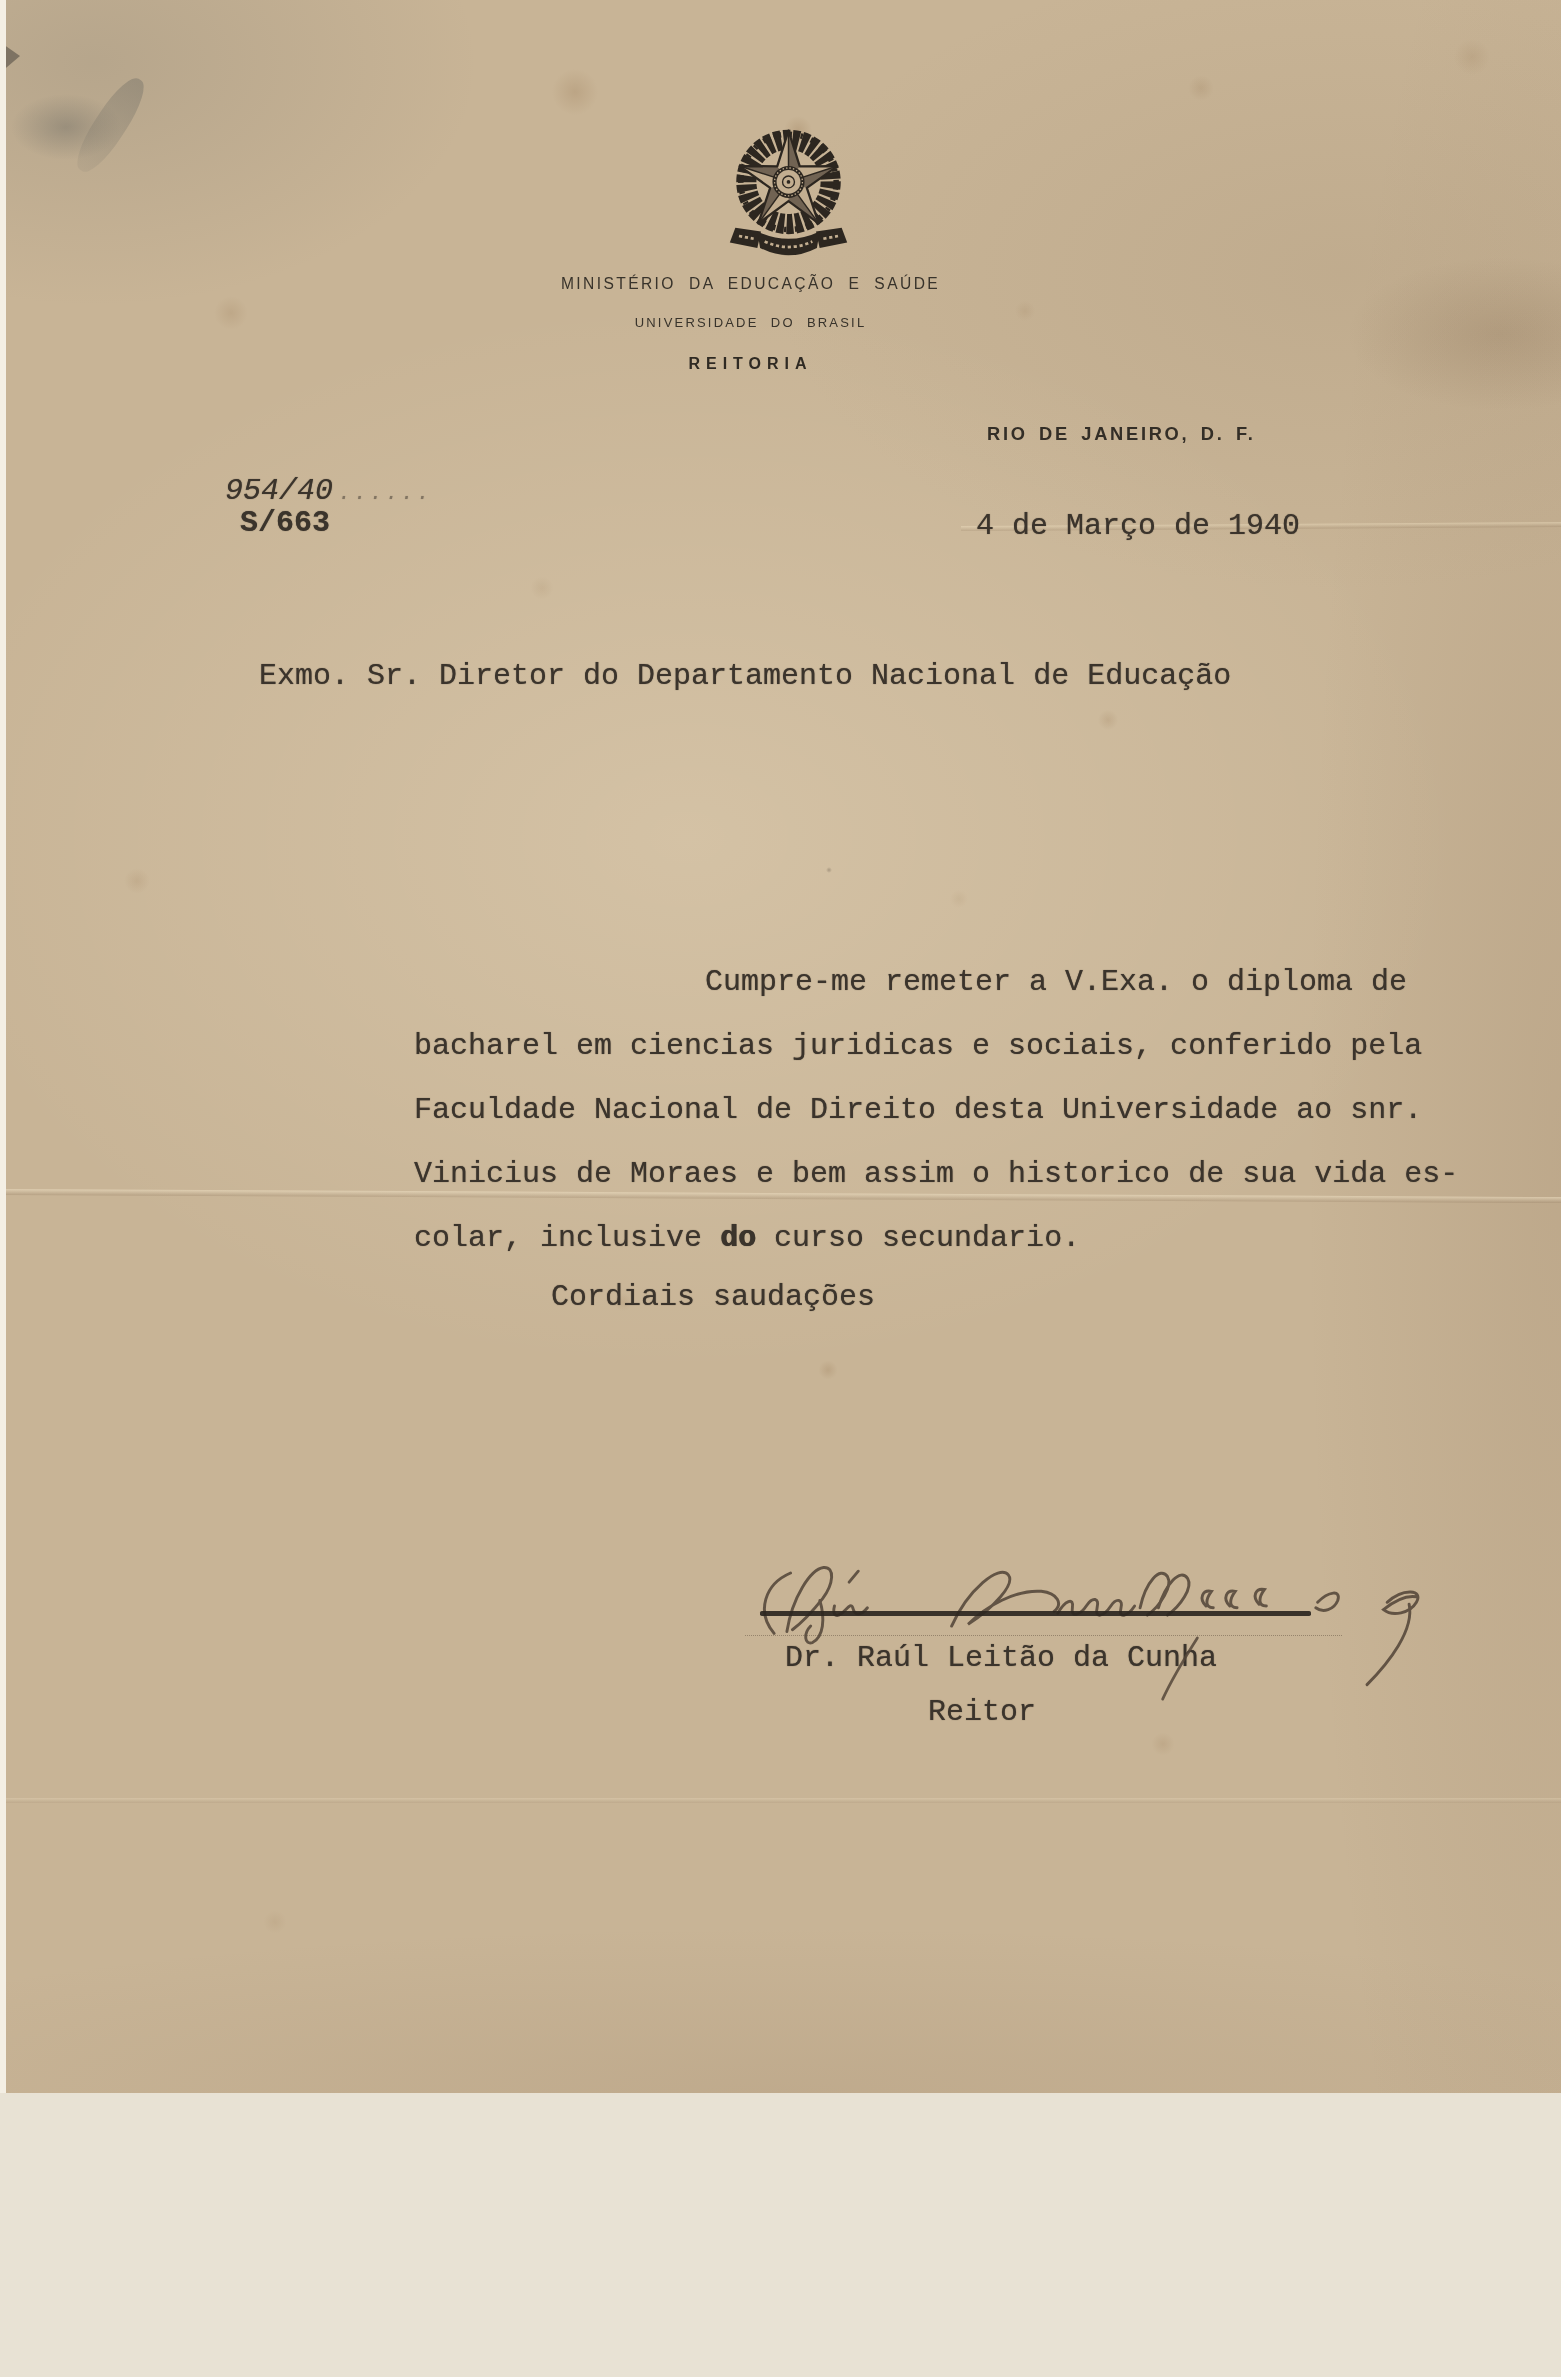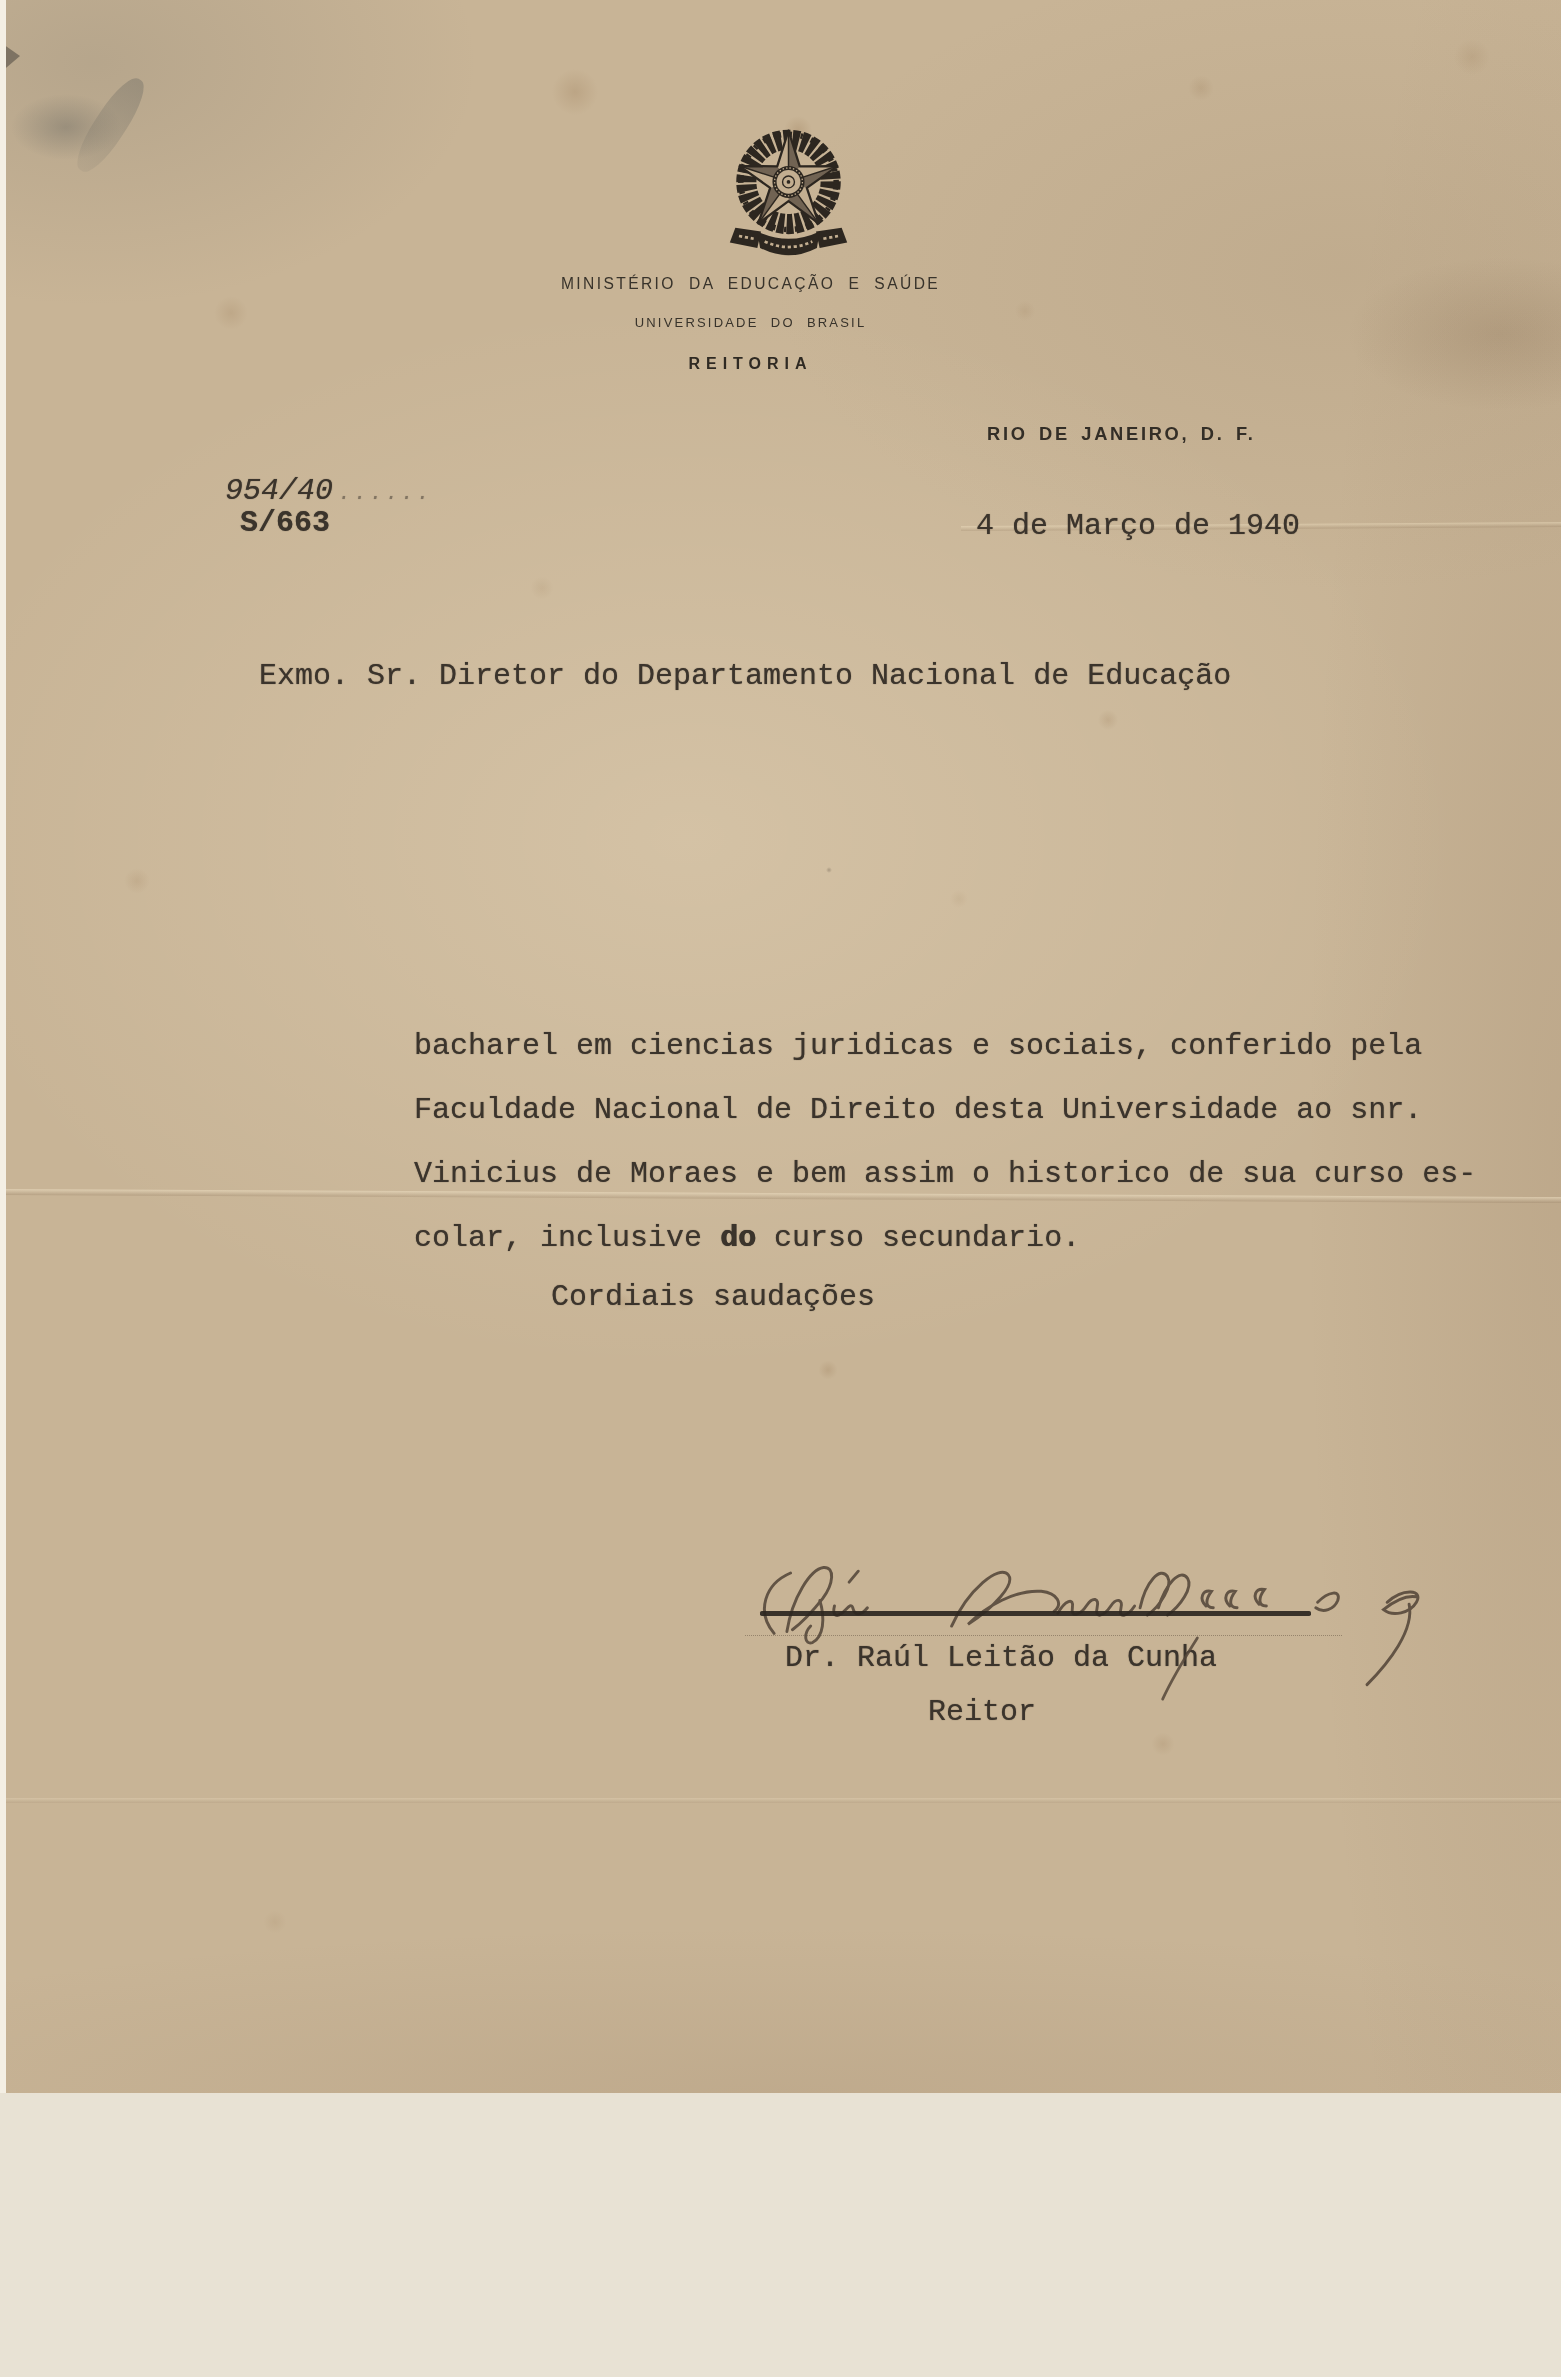--- a/index.html
+++ b/index.html
@@ -145,23 +145,24 @@
   </div>
   <div class="lh-city">RIO DE JANEIRO, D. F.</div>
 
   <div class="typed ref1"><span>954/40</span><span class="ref-dots">......</span></div>
   <div class="typed ref2">S/663</div>
 
   <div class="typed date-line">4 de Março de 1940</div>
 
   <div class="typed addressee">Exmo. Sr. Diretor do Departamento Nacional de Educação</div>
 
+  <div class="typed bl1">Cumpre-me remeter a V.Exa. o diploma de</div>
   <div class="typed bl3">Faculdade Nacional de Direito desta Universidade ao snr.</div>
   <div class="typed bl2">bacharel em ciencias juridicas e sociais, conferido pela</div>
-  <div class="typed bl4">Vinicius de Moraes e bem assim o historico de sua curso es-</div>
+  <div class="typed bl4">Vinicius de Moraes e bem assim o historico de sua vida es-</div>
   <div class="typed bl5"><span>colar, inclusive </span><span class="overstrike">do</span><span> curso secundario.</span></div>
   <div class="typed closing">Cordiais saudações</div>
 
   <svg class="signature-svg" width="732" height="156" viewBox="0 0 800 170">
     <g fill="none" stroke="#55473a" stroke-width="3.2" stroke-linecap="round" opacity=".88">
       <path d="M64,26 C36,38 26,68 46,92"></path>
       <path d="M60,90 C66,52 86,22 100,20 C113,19 111,38 99,54 C88,68 74,82 66,88"></path>
       <path d="M96,56 C102,76 100,96 88,102 C79,105 78,92 86,84"></path>
       <path d="M112,62 C110,70 112,76 120,70 C126,65 130,58 132,64 C134,72 140,74 148,64"></path>
       <path d="M128,36 L138,24"></path>

